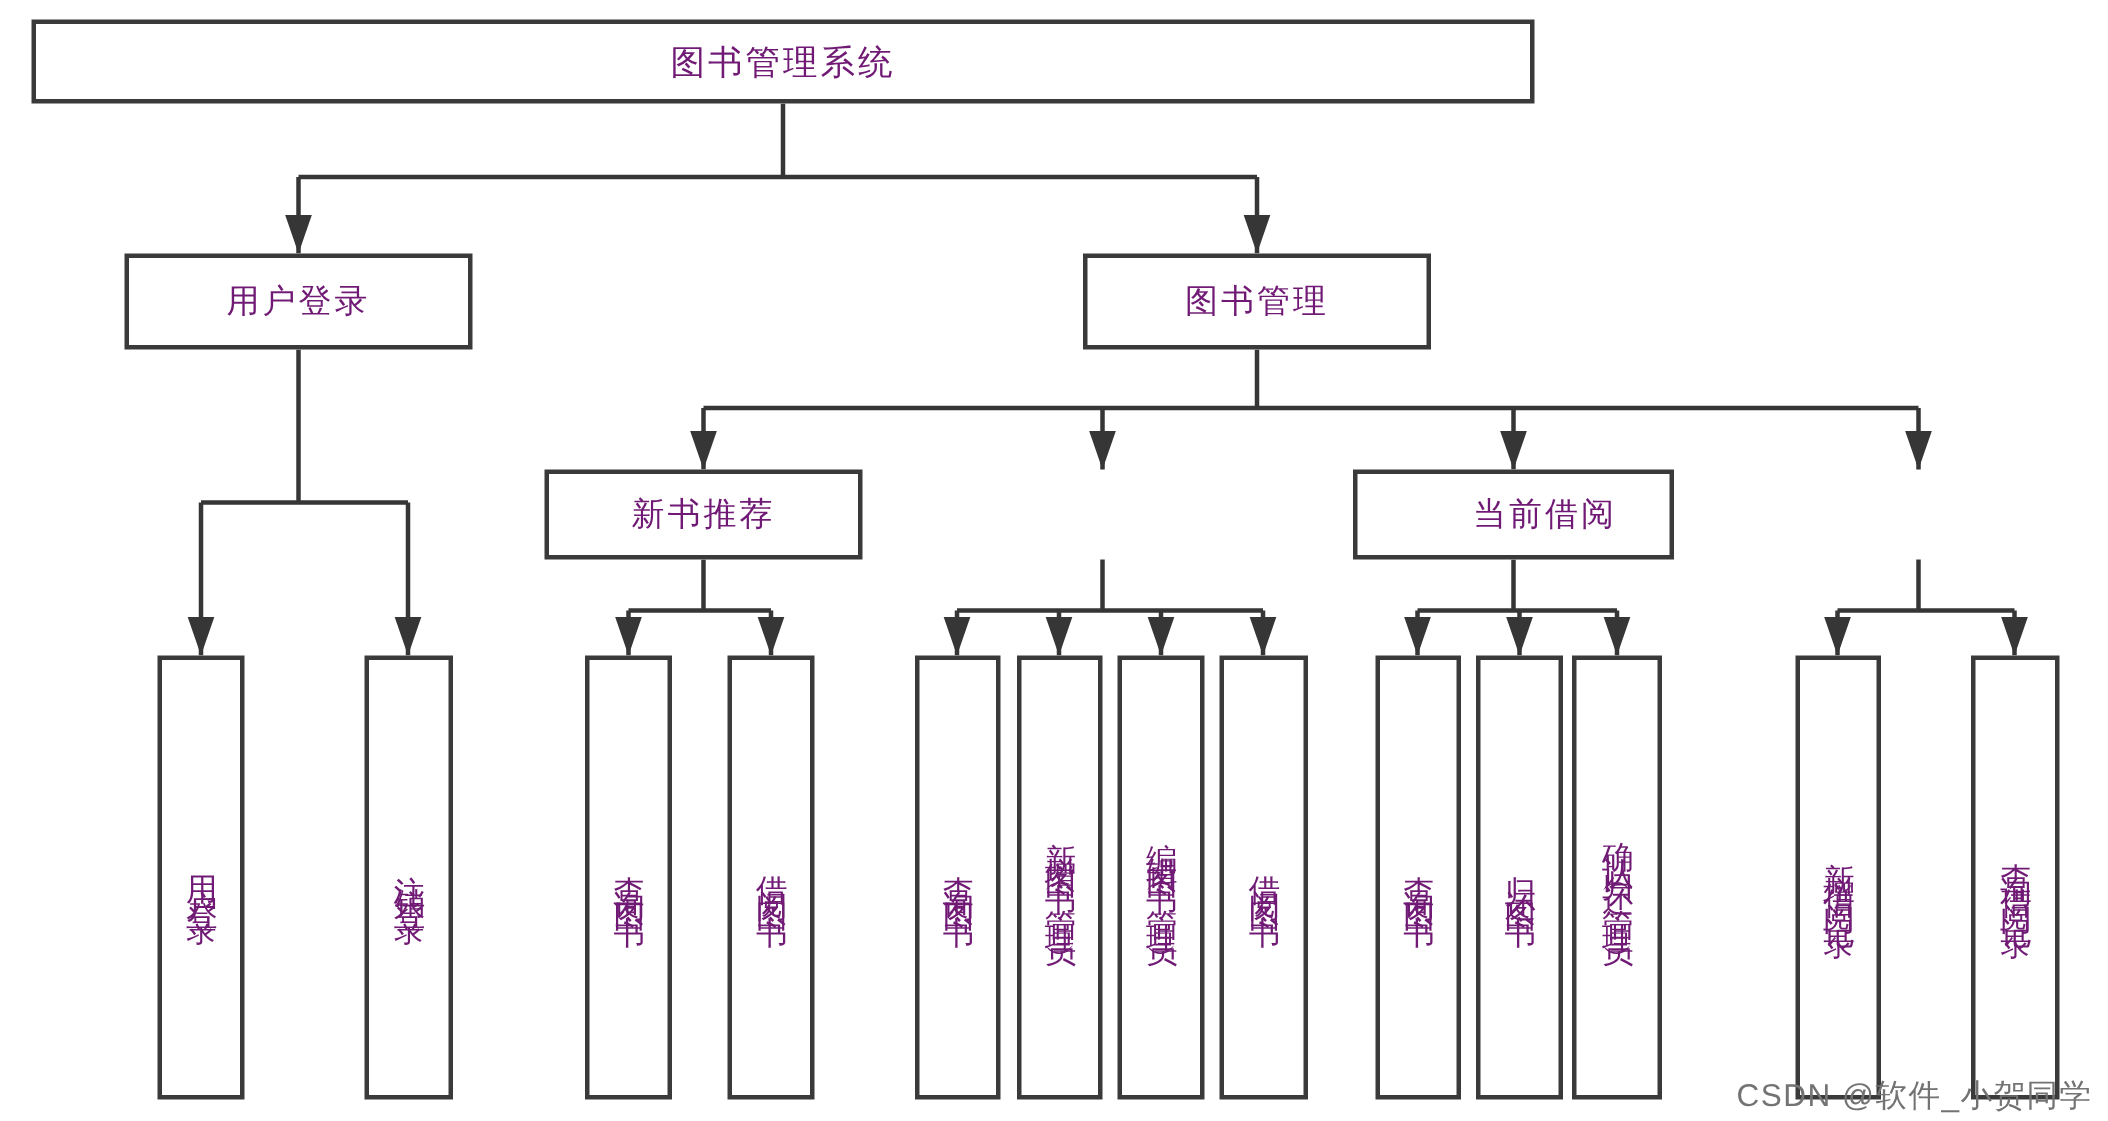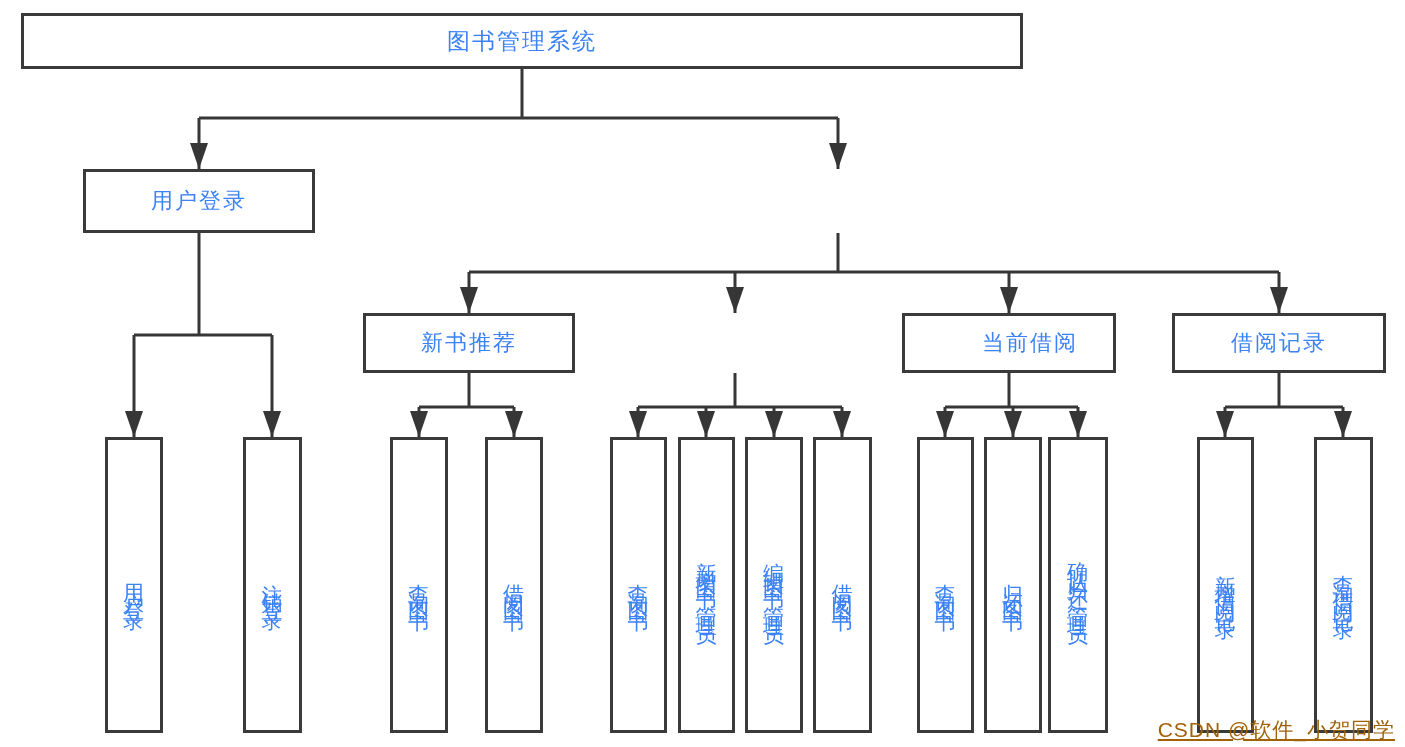--- a/index.html
+++ b/index.html
@@ -23,21 +23,21 @@
     height: 747px;
   }
   .box {
     position: absolute;
     box-sizing: border-box;
     background: #ffffff;
     border: 3px solid #3a3a3a;
     display: flex;
     align-items: center;
     justify-content: center;
-    color: #3b82f6;
+    color: #701a75;
   }
   .hbox span {
     font-size: 22px;
     letter-spacing: 2px;
     white-space: nowrap;
   }
   .hbox.root span {
     font-size: 23px;
   }
   .vbox span {
@@ -45,25 +45,24 @@
     text-orientation: mixed;
     font-size: 21px;
     letter-spacing: 9px;
     line-height: 1;
   }
   .watermark {
     position: absolute;
     right: 10px;
     bottom: 3px;
     font-size: 21px;
-    color: #a16207;
+    color: #737373;
     letter-spacing: 1px;
     z-index: 10;
     white-space: nowrap;
-    text-decoration: underline;
   }
 </style>
 </head>
 <body>
 
 <div class="stage">
 
   <svg class="connectors" viewBox="0 0 1405 747" xmlns="http://www.w3.org/2000/svg">
     <defs>
       <marker id="ah" markerUnits="userSpaceOnUse" markerWidth="28" markerHeight="20" refX="26" refY="10" orient="auto">
@@ -114,29 +113,29 @@
     </g>
   </svg>
 
   <div class="box hbox root" style="left:21px; top:13px; width:1002px; height:56px;">
     <span>图书管理系统</span>
   </div>
 
   <div class="box hbox" style="left:83px; top:169px; width:232px; height:64px;">
     <span>用户登录</span>
   </div>
+  <div class="box hbox" style="left:722px; top:169px; width:232px; height:64px;">
+    <span>图书管理</span>
+  </div>
 
   <div class="box hbox" style="left:363px; top:313px; width:212px; height:60px;text-align:center;">
     <span>新书推荐</span>
   </div>
   <div class="box hbox" style="left:902px; top:313px; width:214px; height:60px;padding-left:42px;">
     <span>当前借阅</span>
-  </div>
-  <div class="box hbox" style="left:1172px; top:313px; width:214px; height:60px;">
-    <span>借阅记录</span>
   </div>
 
   <div class="box vbox" style="left:105px; top:437px; width:58px; height:296px;">
     <span>用户登录</span>
   </div>
   <div class="box vbox" style="left:243px; top:437px; width:59px; height:296px;">
     <span>注销登录</span>
   </div>
 
   <div class="box vbox" style="left:390px; top:437px; width:58px; height:296px;">

